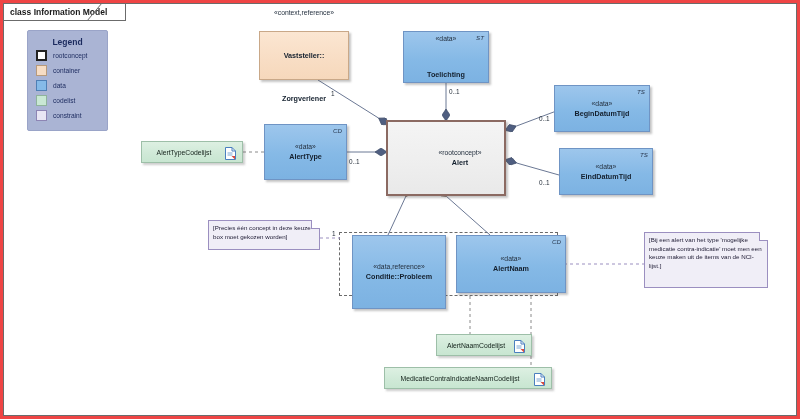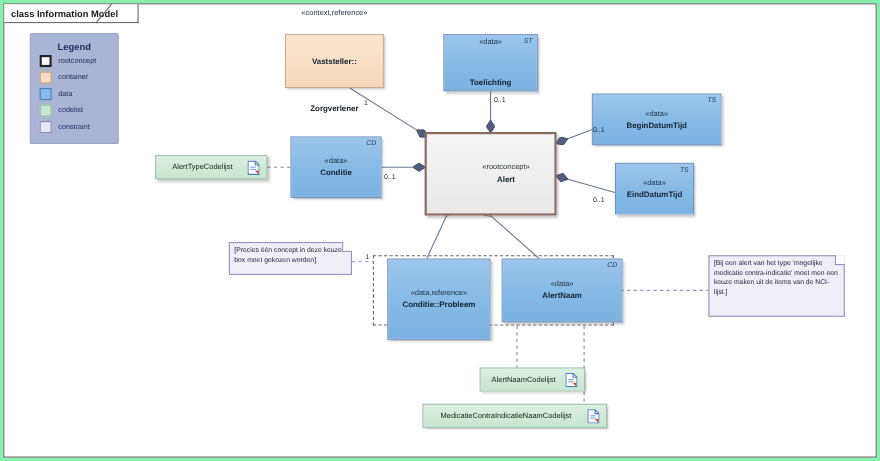--- a/index.html
+++ b/index.html
@@ -5,21 +5,21 @@
   * { box-sizing: border-box; }
   html, body {
     margin: 0; padding: 0;
     background: #ffffff;
     font-family: "Liberation Sans", sans-serif;
   }
   #canvas {
     position: relative;
     width: 800px;
     height: 419px;
-    background: #86efac;
+    background: #ef4444;
     overflow: hidden;
     text-decoration: underline;
   }
 
   
   #frame-border {
     position: absolute;
     left: 3px; top: 3px;
     width: 794px; height: 413px;
     border: 1px solid #6b6b6b;
@@ -288,36 +288,36 @@
     <div class="badge">ST</div>
     <div class="stereo">«data»</div>
     <div class="nname">Toelichting</div>
   </div>
 
   <div class="node n-root" style="left:386px; top:120px; width:120px; height:76px;padding-left:28px;">
     <div class="stereo">«rootconcept»</div>
     <div class="nname">Alert</div>
   </div>
 
-  <div class="node n-data" style="left:538px; top:85px; width:118px; height:47px;">
+  <div class="node n-data" style="left:554px; top:85px; width:96px; height:47px;">
     <div class="badge">TS</div>
     <div class="stereo">«data»</div>
     <div class="nname">BeginDatumTijd</div>
   </div>
 
-  <div class="node n-data" style="left:559px; top:148px; width:72px; height:47px;">
+  <div class="node n-data" style="left:559px; top:148px; width:94px; height:47px;">
     <div class="badge">TS</div>
     <div class="stereo">«data»</div>
     <div class="nname">EindDatumTijd</div>
   </div>
 
   <div class="node n-data" style="left:264px; top:124px; width:83px; height:56px;">
     <div class="badge">CD</div>
     <div class="stereo">«data»</div>
-    <div class="nname">Conditie</div>
+    <div class="nname">AlertType</div>
   </div>
 
   <div class="node n-data" style="left:352px; top:235px; width:94px; height:74px;">
     <div class="stereo">«data,reference»</div>
     <div class="nname">Conditie::Probleem</div>
   </div>
 
   <div class="node n-data" style="left:456px; top:235px; width:110px; height:58px;">
     <div class="badge">CD</div>
     <div class="stereo">«data»</div>

